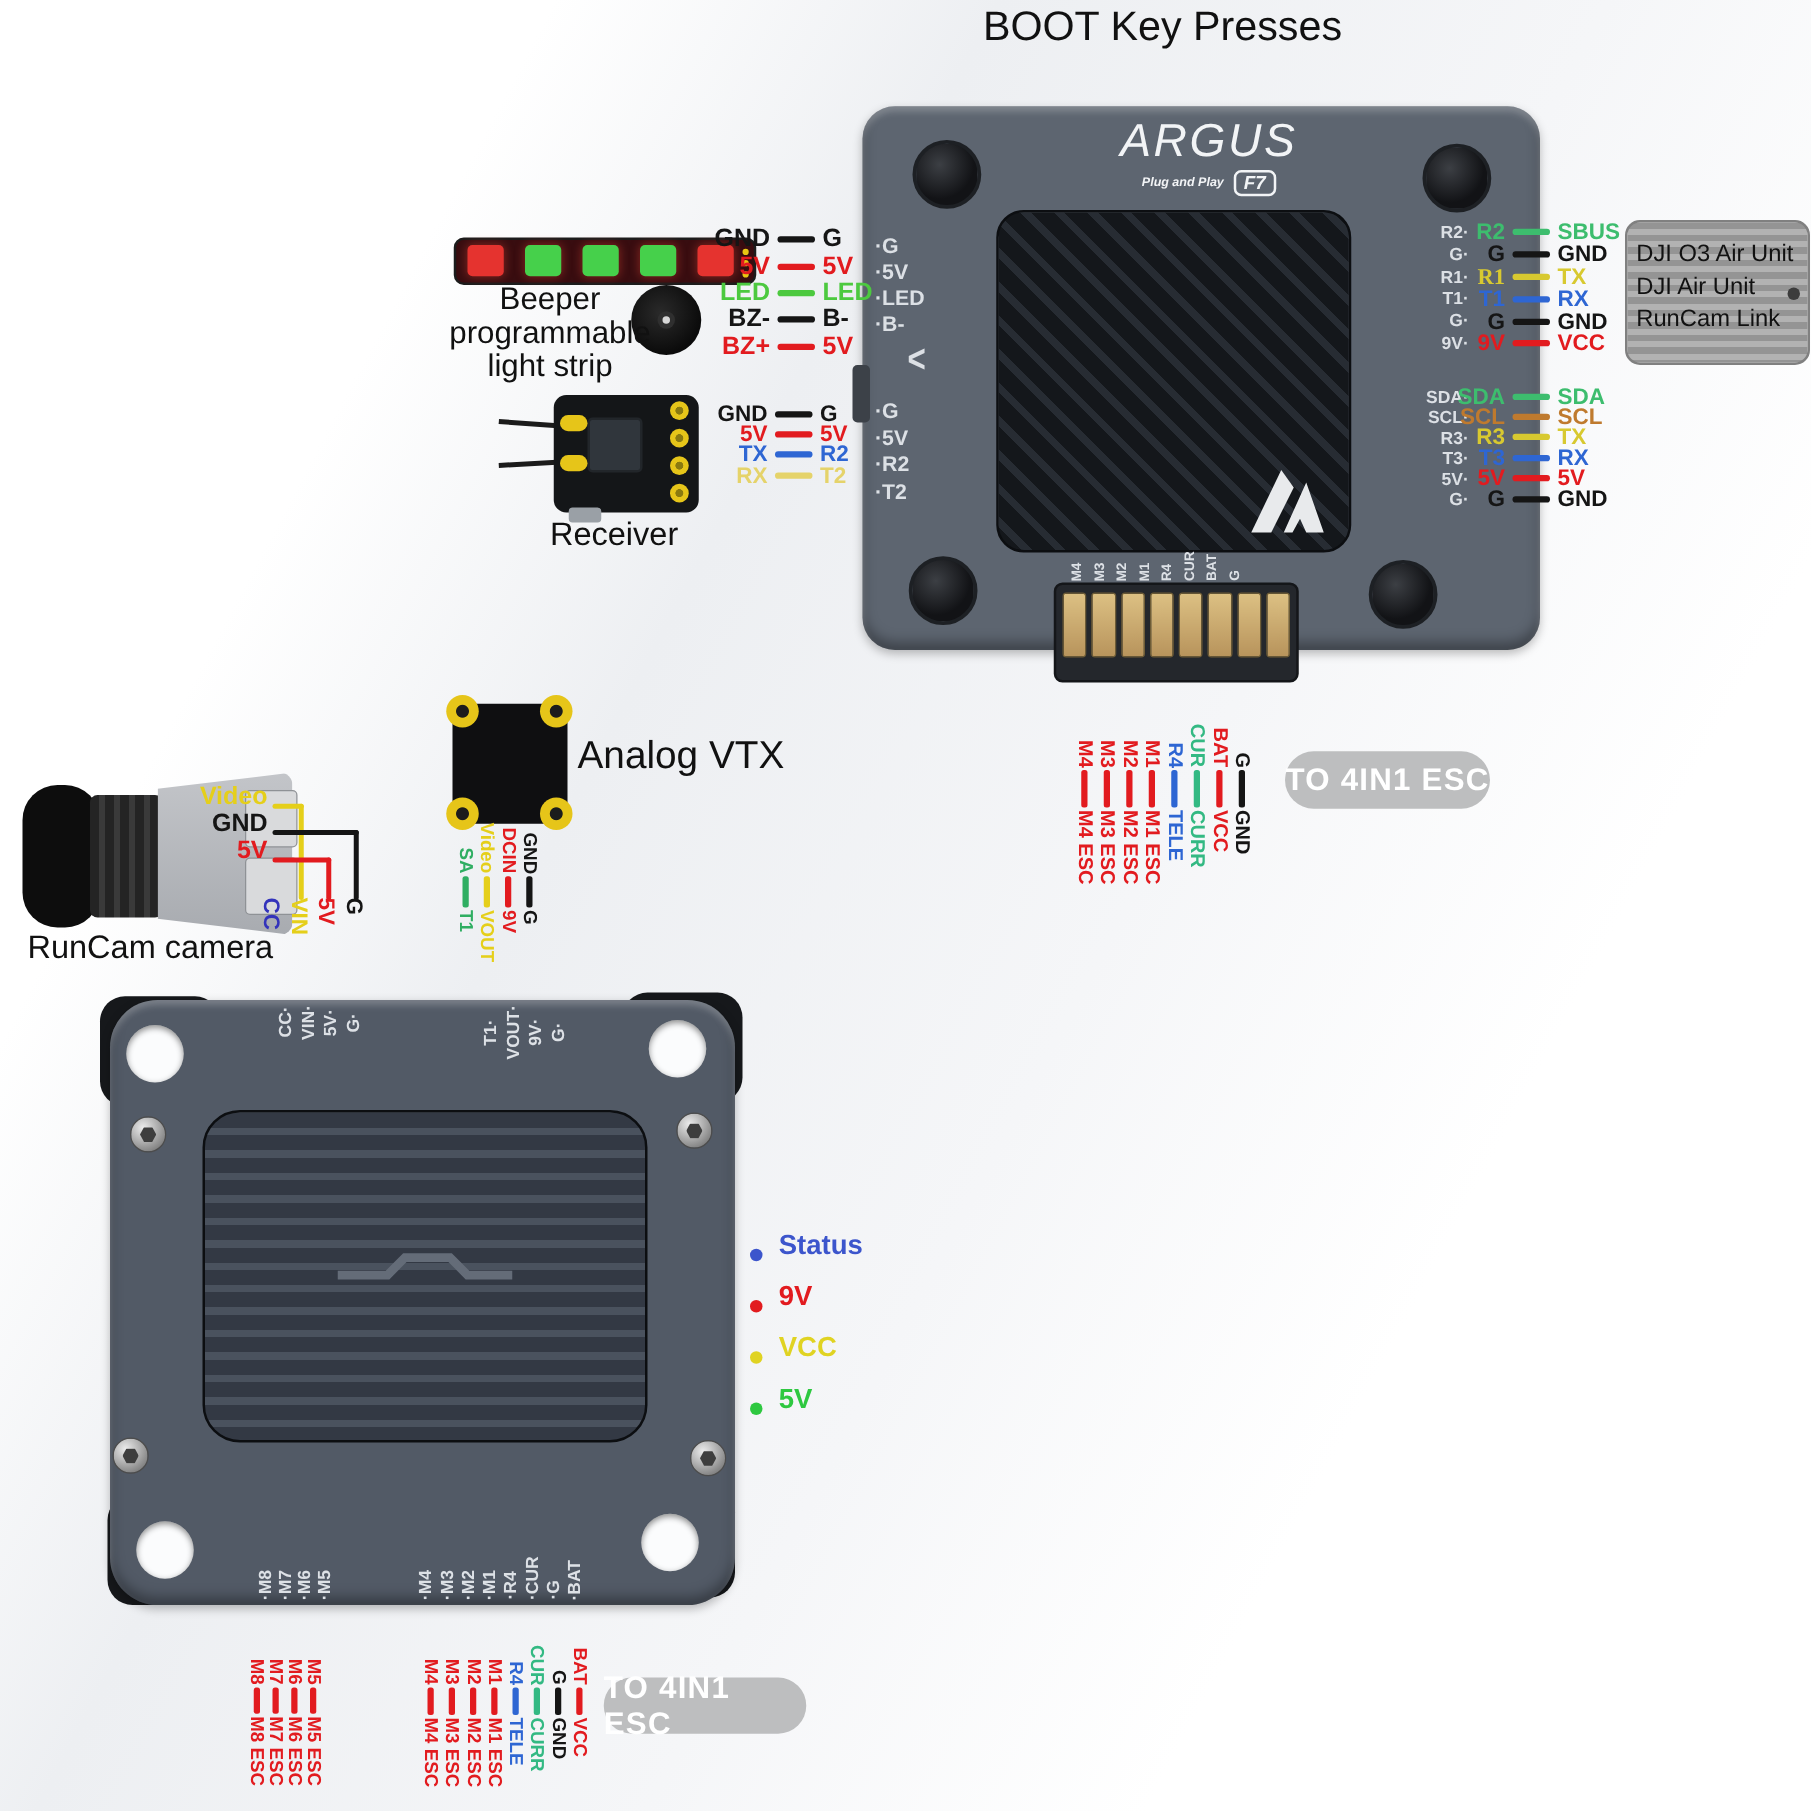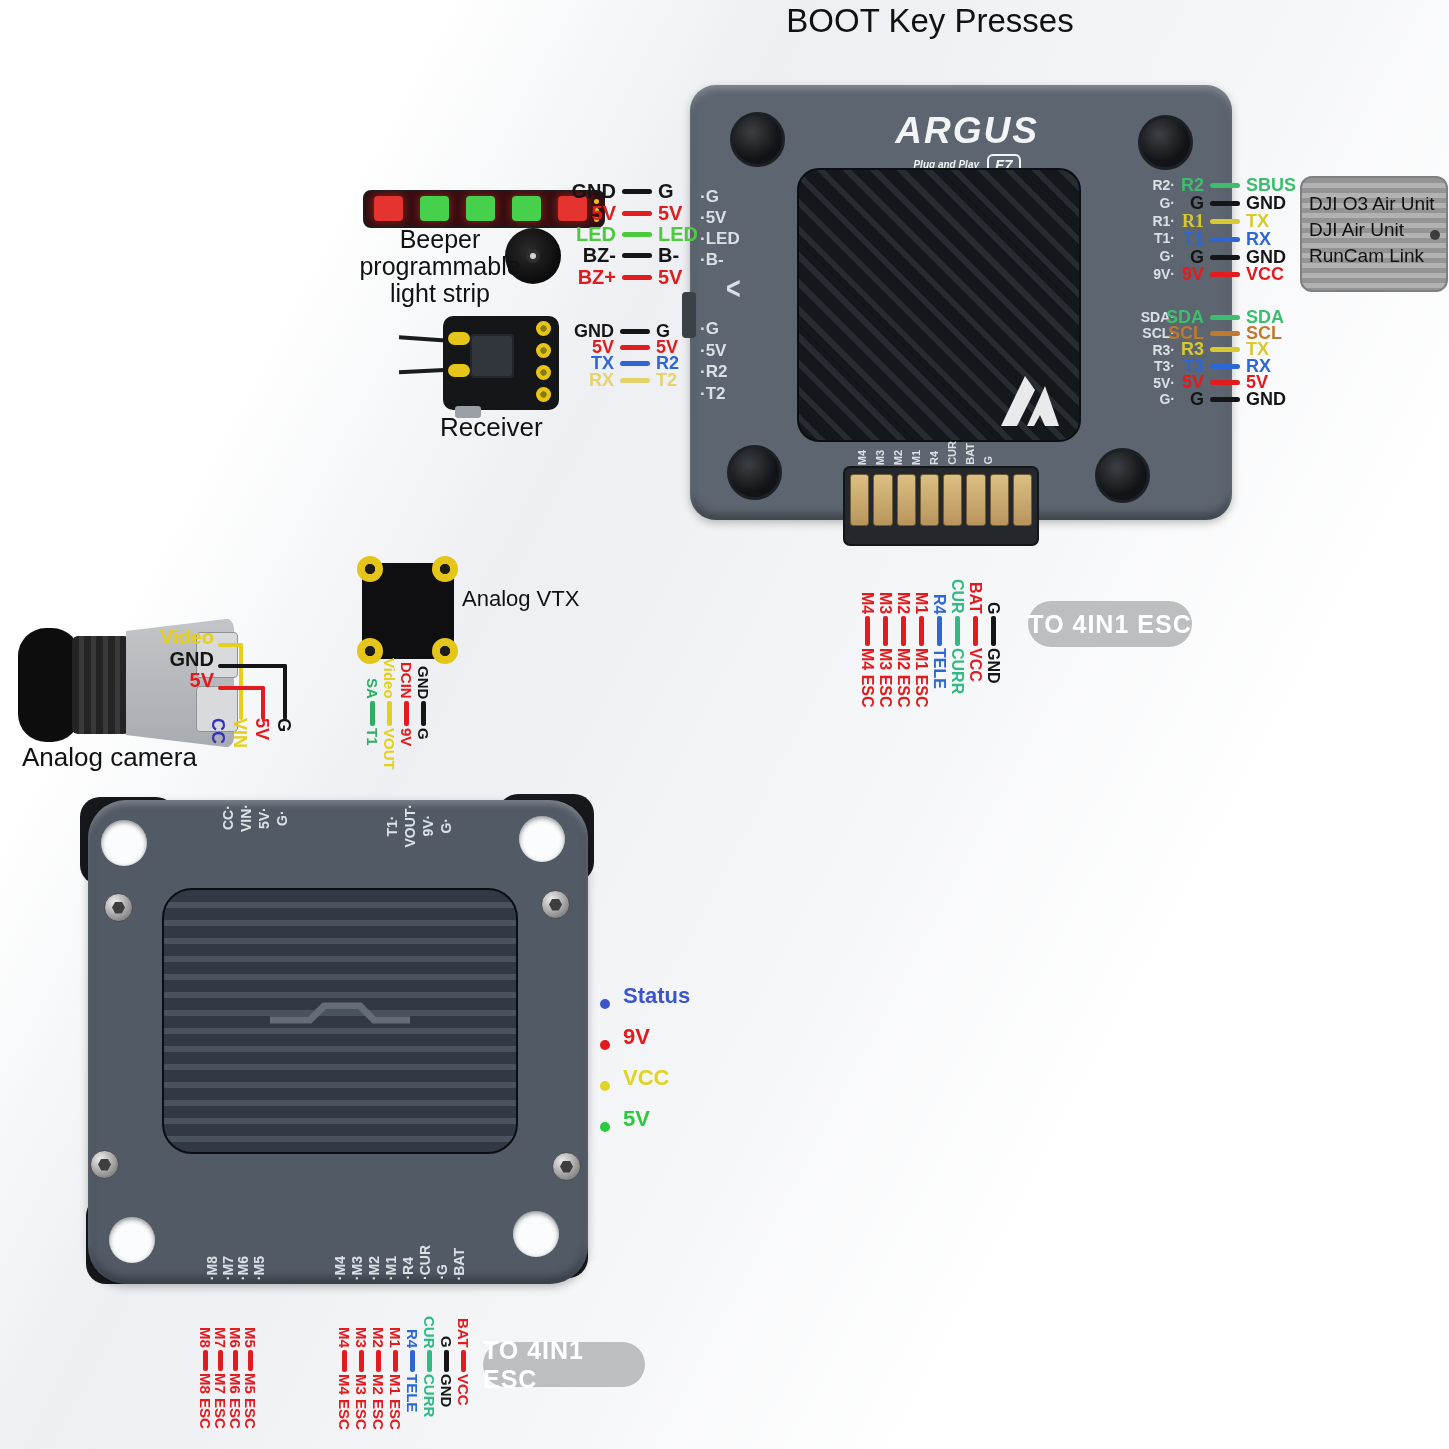--- a/index.html
+++ b/index.html
@@ -58,21 +58,21 @@
   </div>
 
   <div class="board" style="left:690px;top:85px;width:542px;height:435px;"></div>
   <div class="grommet" style="left:730px;top:112px;"></div>
   <div class="grommet" style="left:1138px;top:115px;"></div>
   <div class="grommet" style="left:727px;top:445px;"></div>
   <div class="grommet" style="left:1095px;top:448px;"></div>
   <div class="abs" style="left:682px;top:292px;width:14px;height:46px;background:#3c4148;border-radius:4px;"></div>
 
   <div class="abs" style="left:852px;top:92px;width:230px;text-align:center;color:#f2f4f6;">
-    <div style="font-size:37px;font-weight:700;font-style:italic;letter-spacing:2px;margin-top:18px;">ARGUS</div>
+    <div style="font-size:37px;font-weight:400;font-style:italic;letter-spacing:2px;">ARGUS</div>
     <div style="display:flex;align-items:center;justify-content:center;gap:8px;margin-top:2px;">
       <span style="font-size:10px;font-style:italic;font-weight:bold;">Plug and Play</span>
       <span style="border:2px solid #f2f4f6;border-radius:6px;padding:0 6px;font-size:15px;font-weight:900;font-style:italic;">F7</span>
     </div>
   </div>
 
   <div class="heatsink" style="left:797px;top:168px;width:280px;height:270px;">
     <svg width="62" height="58" viewBox="0 0 62 58" style="position:absolute;right:18px;bottom:12px;">
       <polygon points="2,56 26,6 36,20 18,56" fill="#e8eaec"></polygon>
       <polygon points="28,56 46,16 60,56 46,56 41,45 35,56" fill="#e8eaec"></polygon>
@@ -368,21 +368,21 @@
         </div>
     </div>
     </div>
   <div class="esc-badge" style="left:1028px;top:601px;width:164px;height:46px;">TO 4IN1 ESC</div>
 
   <div class="abs" style="left:18px;top:628px;width:62px;height:114px;background:#0d0d0d;border-radius:28px;"></div>
   <div class="abs" style="left:72px;top:636px;width:58px;height:98px;background:repeating-linear-gradient(90deg,#242424 0 7px,#3a3a3a 7px 12px);border-radius:6px;"></div>
   <div class="abs" style="left:126px;top:618px;width:108px;height:130px;background:linear-gradient(#c3c5c9,#a8abb0);border-radius:10px;clip-path:polygon(0 10%,100% 0,100% 100%,0 90%);"></div>
   <div class="abs" style="left:196px;top:632px;width:40px;height:44px;background:#d9dadc;border:1px solid #8f9296;border-radius:4px;"></div>
   <div class="abs" style="left:196px;top:686px;width:40px;height:44px;background:#d9dadc;border:1px solid #8f9296;border-radius:4px;"></div>
-  <div class="abs" style="left:22px;top:742px;font-size:26px;color:#111;">Analog camera</div>
+  <div class="abs" style="left:22px;top:742px;font-size:26px;color:#111;">RunCam camera</div>
   <div class="wires cam-wires">
       <div class="wrow">
       <span style="color: rgb(229, 207, 26);">Video</span>
     </div>
       <div class="wrow">
       <span style="color: rgb(21, 21, 21);">GND</span>
     </div>
       <div class="wrow">
       <span style="color: rgb(226, 27, 31);">5V</span>
     </div>
@@ -407,21 +407,21 @@
       <div class="vcol">
       <span style="color: rgb(21, 21, 21);">G</span>
     </div>
     </div>
 
   <div class="abs" style="left:362px;top:563px;width:92px;height:96px;background:#0f0f11;border-radius:8px;"></div>
   <span class="abs" style="left:357px;top:556px;width:26px;height:26px;border-radius:50%;background:radial-gradient(#1c1c1c 26%,#e6c519 30%);"></span>
   <span class="abs" style="left:432px;top:556px;width:26px;height:26px;border-radius:50%;background:radial-gradient(#1c1c1c 26%,#e6c519 30%);"></span>
   <span class="abs" style="left:357px;top:638px;width:26px;height:26px;border-radius:50%;background:radial-gradient(#1c1c1c 26%,#e6c519 30%);"></span>
   <span class="abs" style="left:432px;top:638px;width:26px;height:26px;border-radius:50%;background:radial-gradient(#1c1c1c 26%,#e6c519 30%);"></span>
-  <div class="abs" style="left:462px;top:586px;font-size:22px;color:#111;">Analog VTX</div>
+  <div class="abs" style="left:462px;top:586px;font-size:31px;color:#111;">Analog VTX</div>
   <div class="vcols vtx-cols">
       <div class="vcol">
       <div class="vtop">
           <span style="color: rgb(47, 174, 98);">SA</span>
         </div>
       <span class="vbar" style="background: rgb(47, 174, 98);"></span>
       <div class="vbot">
           <span style="color: rgb(47, 174, 98);">T1</span>
         </div>
     </div>

